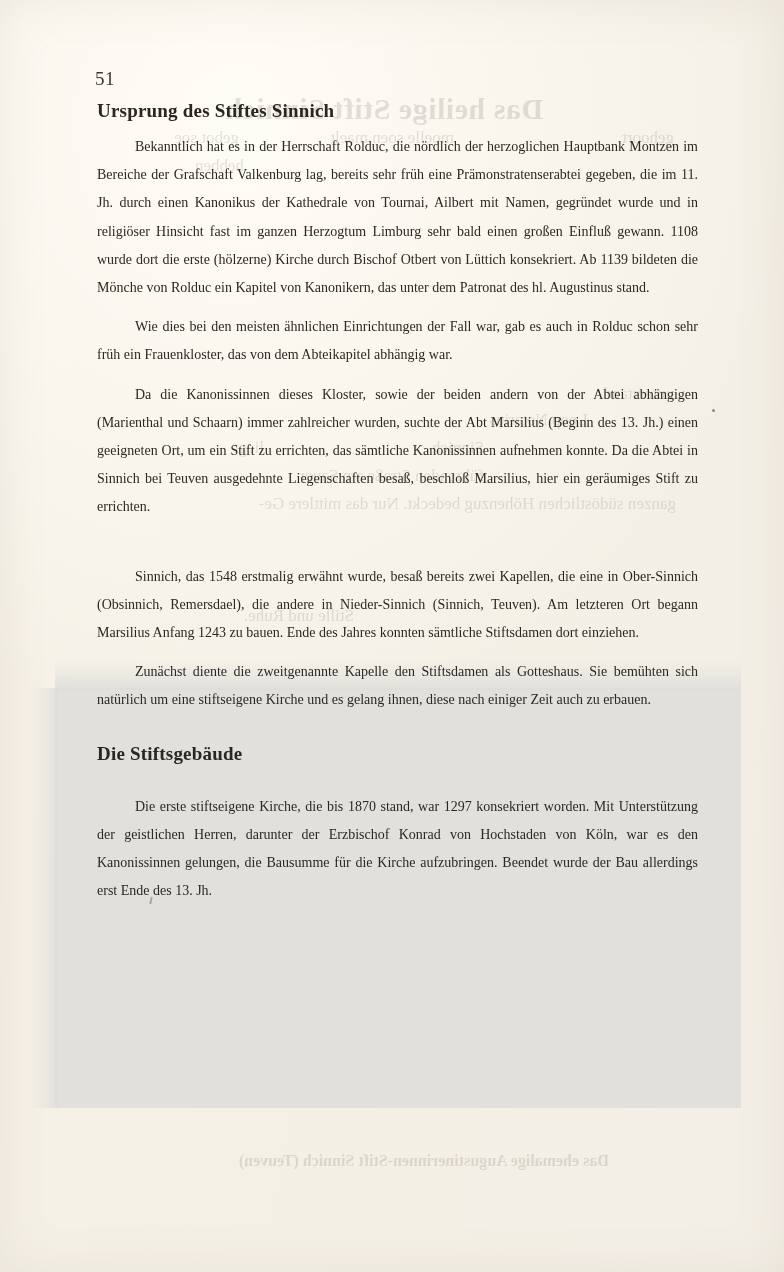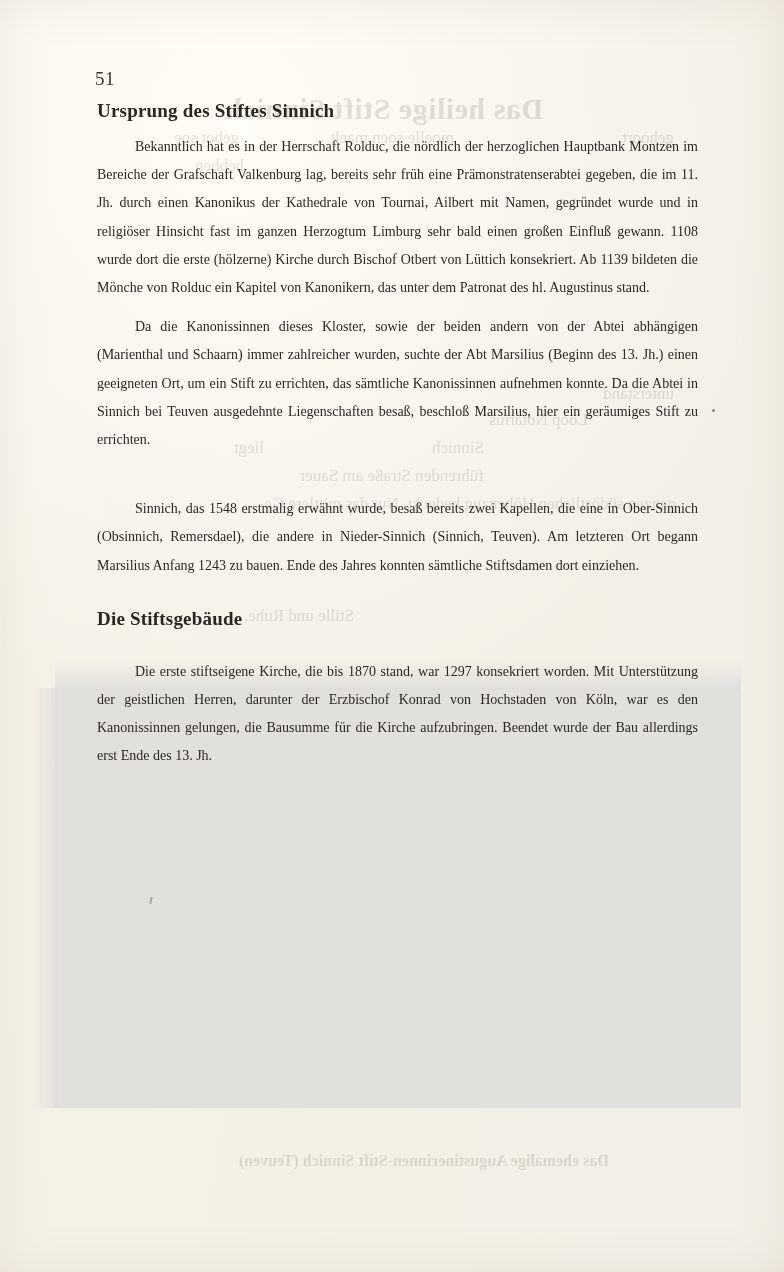--- a/index.html
+++ b/index.html
@@ -201,22 +201,24 @@
 
   <div class="content">
 
     <div class="folio">51</div>
 
     <div class="textblock">
 
       <h2 class="section-heading">Ursprung des Stiftes Sinnich</h2>
 
       <p class="para">Bekanntlich hat es in der Herrschaft Rolduc, die nördlich der herzoglichen Hauptbank Montzen im Bereiche der Grafschaft Valkenburg lag, bereits sehr früh eine Prämonstratenserabtei gegeben, die im 11. Jh. durch einen Kanonikus der Kathedrale von Tournai, Ailbert mit Namen, gegründet wurde und in religiöser Hinsicht fast im ganzen Herzogtum Limburg sehr bald einen großen Einfluß gewann. 1108 wurde dort die erste (hölzerne) Kirche durch Bischof Otbert von Lüttich konsekriert. Ab 1139 bildeten die Mönche von Rolduc ein Kapitel von Kanonikern, das unter dem Patronat des hl. Augustinus stand.</p>
+      <p class="para gap-small">Wie dies bei den meisten ähnlichen Einrichtungen der Fall war, gab es auch in Rolduc schon sehr früh ein Frauenkloster, das von dem Abteikapitel abhängig war.</p>
       <p class="para gap-small">Da die Kanonissinnen dieses Kloster, sowie der beiden andern von der Abtei abhängigen (Marienthal und Schaarn) immer zahlreicher wurden, suchte der Abt Marsilius (Beginn des 13. Jh.) einen geeigneten Ort, um ein Stift zu errichten, das sämtliche Kanonissinnen aufnehmen konnte. Da die Abtei in Sinnich bei Teuven ausgedehnte Liegenschaften besaß, beschloß Marsilius, hier ein geräumiges Stift zu errichten.</p>
       <p class="para gap-before">Sinnich, das 1548 erstmalig erwähnt wurde, besaß bereits zwei Kapellen, die eine in Ober-Sinnich (Obsinnich, Remersdael), die andere in Nieder-Sinnich (Sinnich, Teuven). Am letzteren Ort begann Marsilius Anfang 1243 zu bauen. Ende des Jahres konnten sämtliche Stiftsdamen dort einziehen.</p>
+      <p class="para gap-small">Zunächst diente die zweitgenannte Kapelle den Stiftsdamen als Gotteshaus. Sie bemühten sich natürlich um eine stiftseigene Kirche und es gelang ihnen, diese nach einiger Zeit auch zu erbauen.</p>
 
       <h2 class="section-heading second">Die Stiftsgebäude</h2>
 
       <p class="para tight">Die erste stiftseigene Kirche, die bis 1870 stand, war 1297 konsekriert worden. Mit Unterstützung der geistlichen Herren, darunter der Erzbischof Konrad von Hochstaden von Köln, war es den Kanonissinnen gelungen, die Bausumme für die Kirche aufzubringen. Beendet wurde der Bau allerdings erst Ende des 13. Jh.</p>
 
     </div>
 
     <div class="speck"></div>
     <div class="speck2"></div>
   </div>

